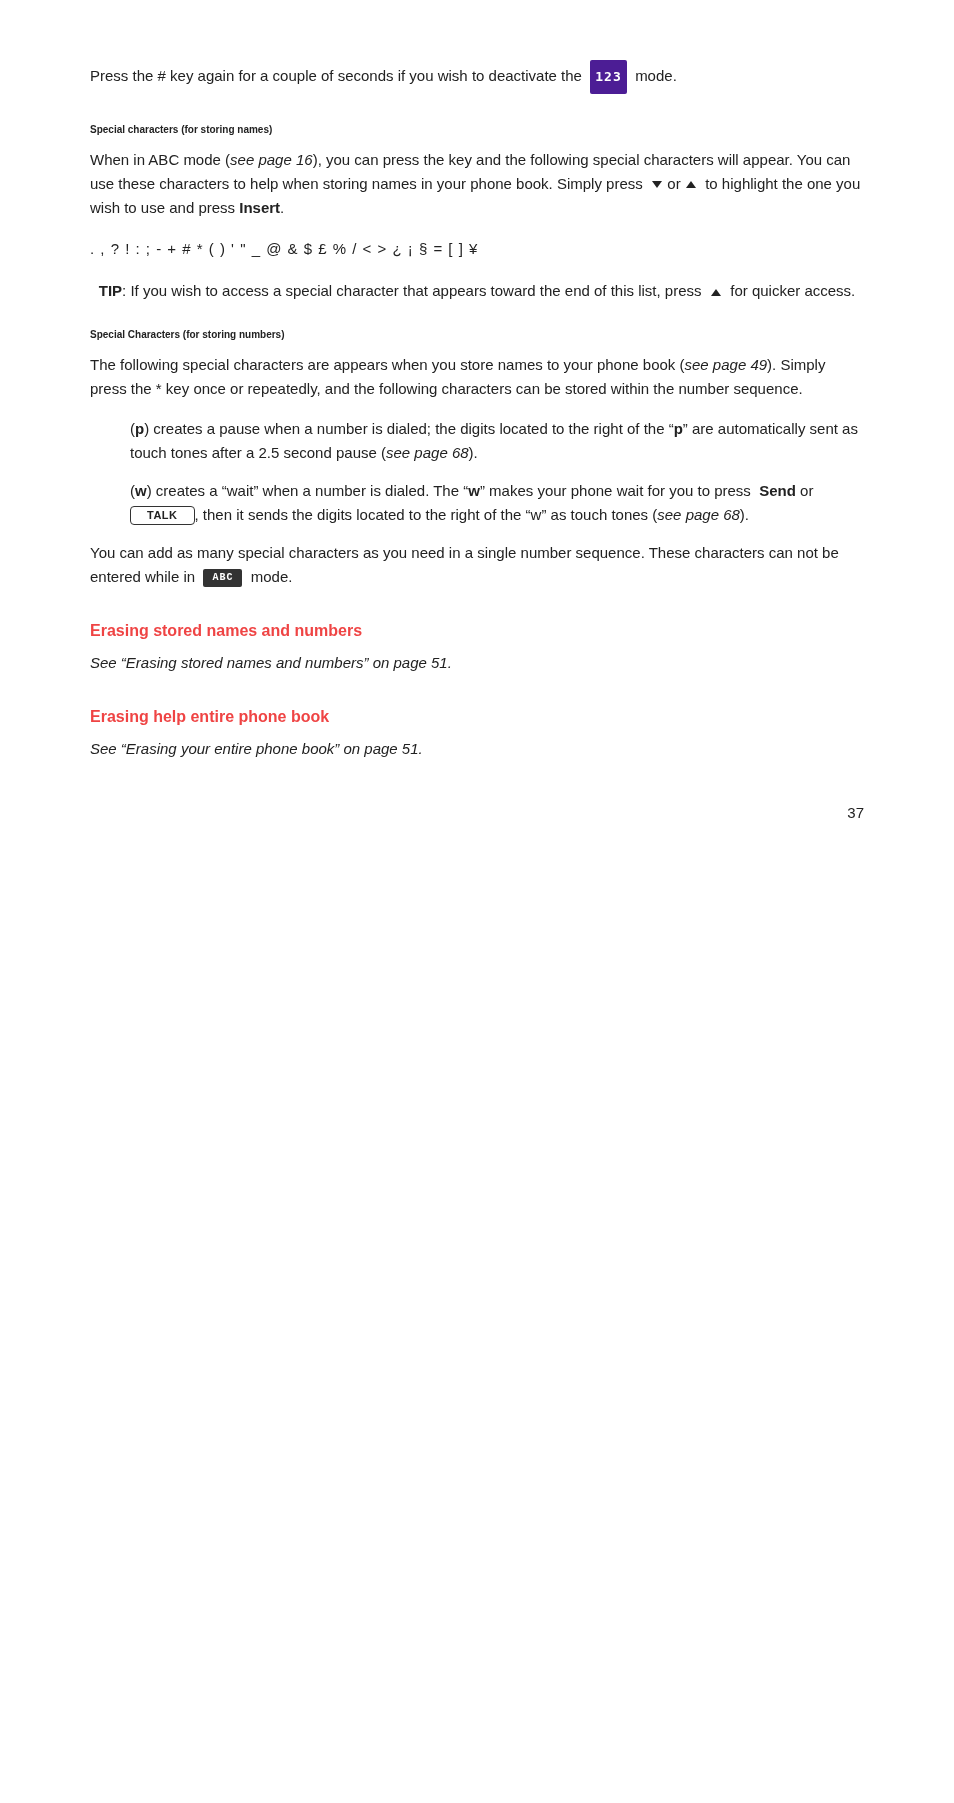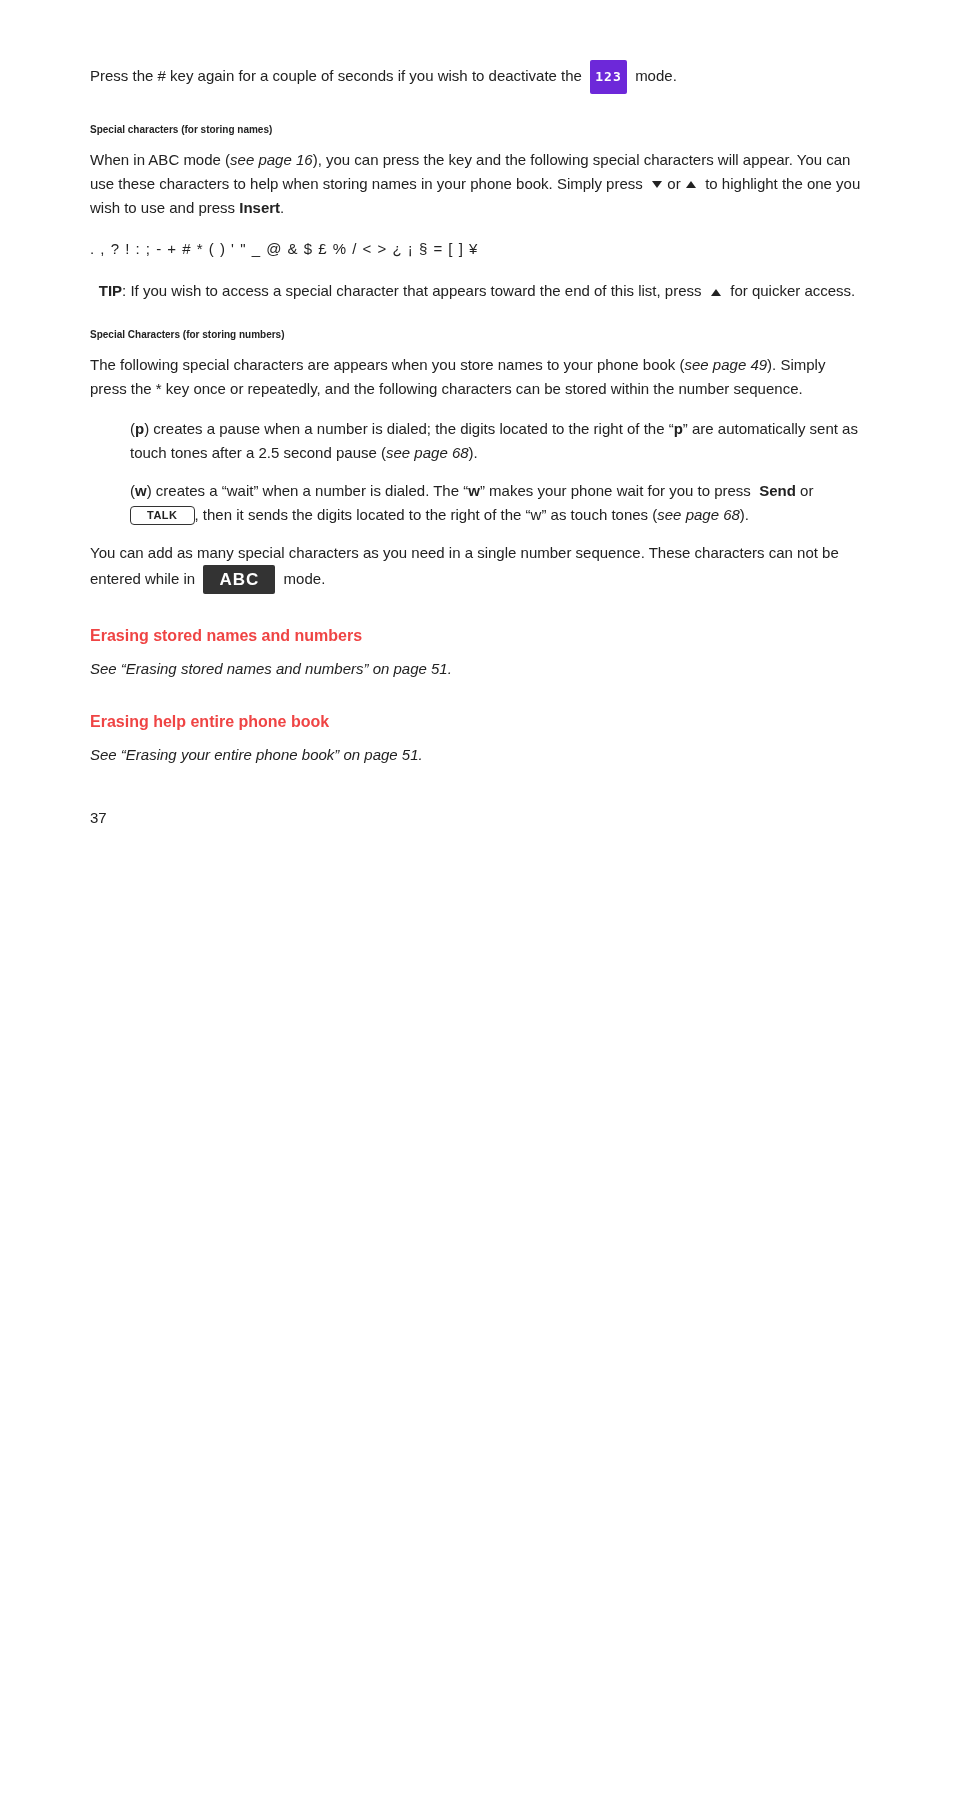--- a/index.html
+++ b/index.html
@@ -19,21 +19,21 @@
       line-height: 1.55;
     }
 
     .intro-para {
       margin-bottom: 28px;
       font-size: 15px;
     }
 
     .inline-badge {
       display: inline-block;
-      background: #6d28d9;
+      background: #4c1d95;
       color: #fff;
       font-weight: bold;
       font-size: 13px;
       padding: 7px 5px;
       border-radius: 2px;
       letter-spacing: 1px;
       vertical-align: middle;
       font-family: monospace;
     }
 
@@ -92,21 +92,21 @@
       margin-bottom: 18px;
     }
 
     .italic-ref {
       font-style: italic;
       font-size: 15px;
       margin-bottom: 10px;
     }
 
     .page-number {
-      text-align: left;
+      text-align: right;
       margin-top: 40px;
       font-size: 15px;
     }
 
     .triangle-down {
       display: inline-block;
       width: 0;
       height: 0;
       border-left: 5px solid transparent;
       border-right: 5px solid transparent;
@@ -136,26 +136,26 @@
       letter-spacing: 0.5px;
       vertical-align: middle;
       font-family: Arial, sans-serif;
     }
 
     .abc-badge {
       display: inline-block;
       background: #333;
       color: #fff;
       font-weight: bold;
-      font-size: 17px;
-      padding: 1px 16px;
+      font-size: 10px;
+      padding: 1px 9px;
       border-radius: 2px;
       letter-spacing: 1px;
       vertical-align: middle;
-      font-family: Liberation Sans, sans-serif;
+      font-family: Liberation Mono, monospace;
     }
 
     em {
       font-style: italic;
     }
 
     strong, b {
       font-weight: bold;
     }
   </style>

